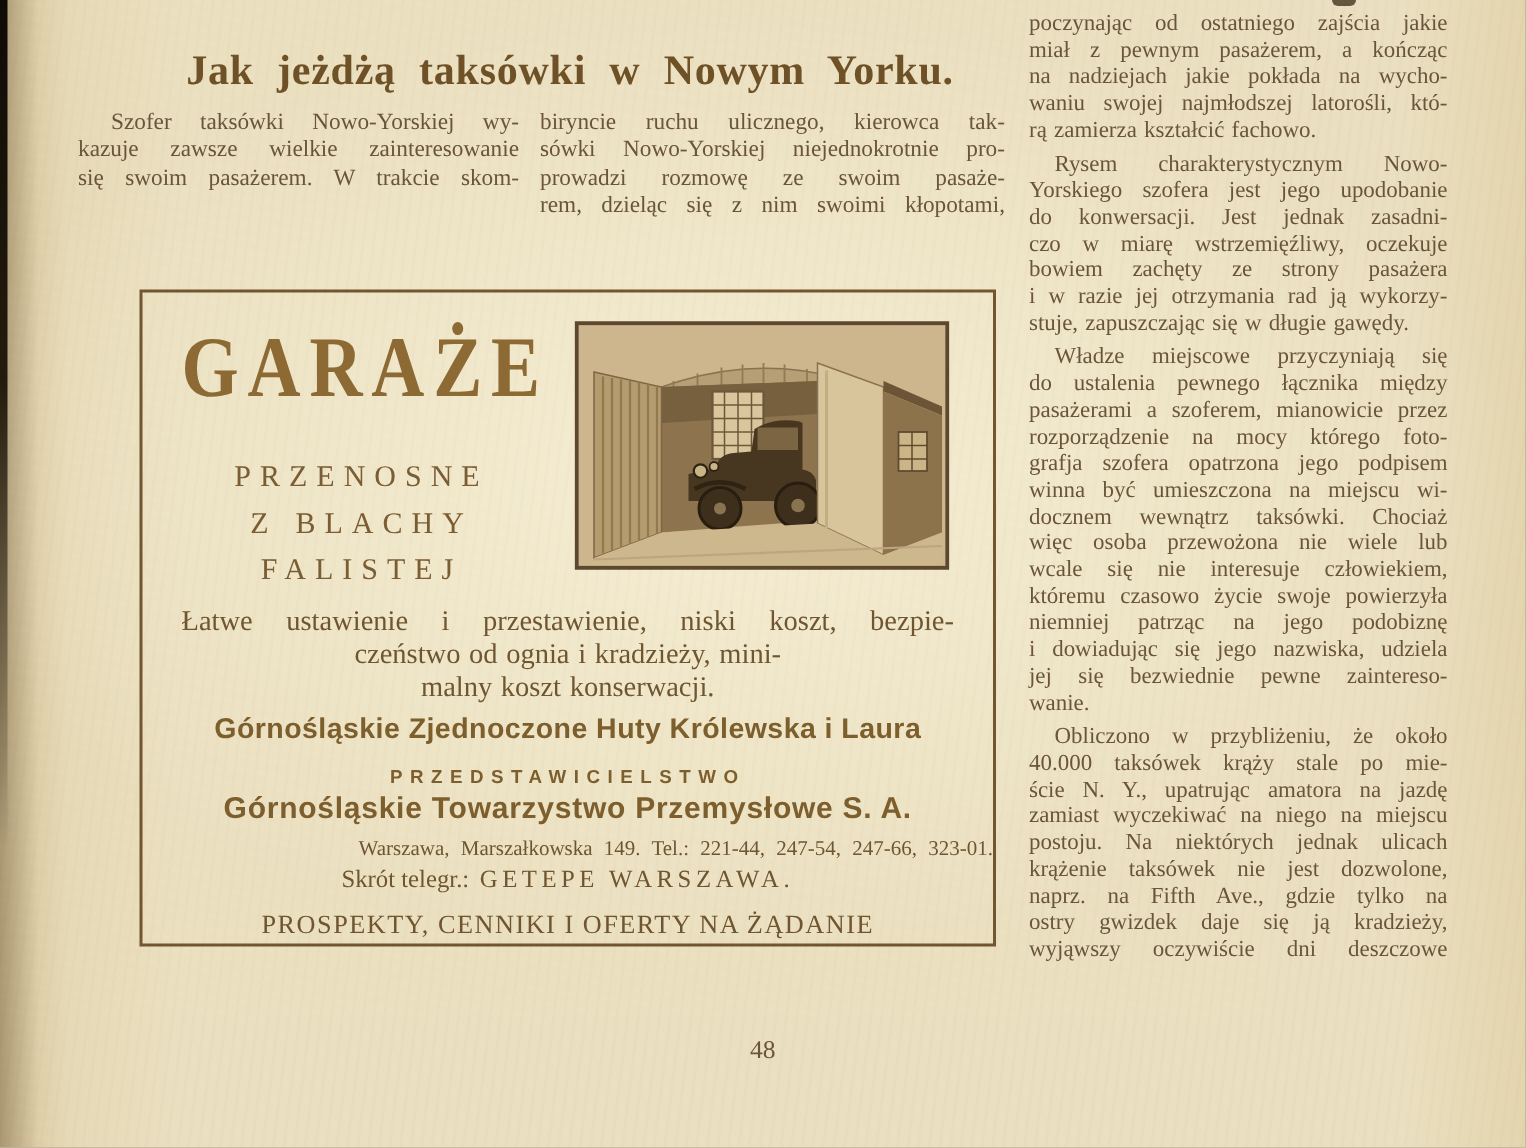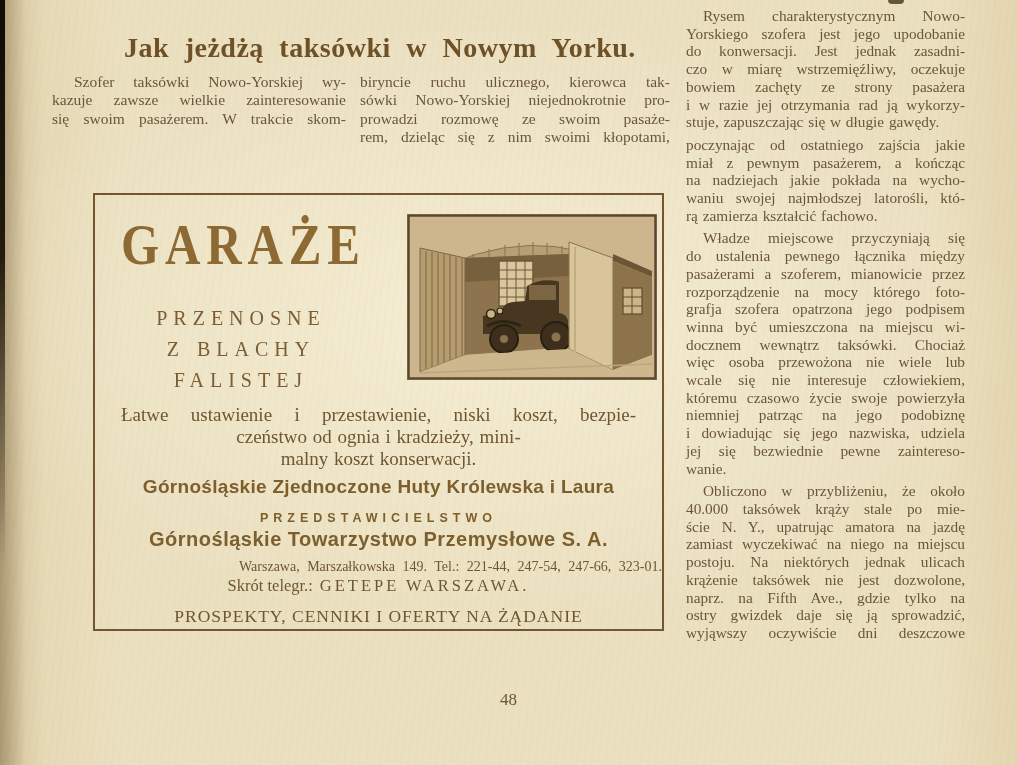--- a/index.html
+++ b/index.html
@@ -50,21 +50,21 @@
   .col-a { width:294px; }
   .col-b { width:310px; }
   .col-a .tline:first-child { text-indent:22px; }
 
   
   .ad-box {
     position:absolute; left:93px; top:193px; width:571px; height:438px;
     border:2px solid #73552f; box-sizing:border-box;
   }
   .ad-top { display:flex; padding-top:16px; }
-  .brand-block { width:312px; padding-left:26px; box-sizing:border-box; }
+  .brand-block { width:288px; padding-left:26px; box-sizing:border-box; }
   .ad-brand {
     font-size:50px; font-weight:bold; letter-spacing:6px; color:#8d6a33;
     transform:scale(0.98,1.15); transform-origin:top left; white-space:nowrap;
   }
   .brand-sub { margin-top:34px; width:240px; font-size:20px; line-height:31px;
     letter-spacing:6px; color:#7b5d34; }
   .brand-sub .tline { text-align:left; text-align-last:center; }
   .garage-img { margin-top:3px; display:block; }
 
   .ad-body { margin-top:8px; padding:0 26px; font-size:19px; line-height:22px; color:#6f5630; }
@@ -215,35 +215,35 @@
     <div class="ad-address">Warszawa, Marszałkowska 149.  Tel.: 221-44, 247-54, 247-66, 323-01.</div>
     <div class="ad-telegraph">
       <span>Skrót telegr.:</span><span class="tg-value">GETEPE WARSZAWA.</span>
     </div>
     <div class="ad-footer">PROSPEKTY, CENNIKI I OFERTY NA ŻĄDANIE</div>
   </div>
 
   <div class="page-number">48</div>
 
   <div class="right-col">
+      <div class="para">
+        <div class="tline">poczynając od ostatniego zajścia jakie</div>
+        <div class="tline">miał z pewnym pasażerem, a kończąc</div>
+        <div class="tline">na nadziejach jakie pokłada na wycho-</div>
+        <div class="tline">waniu swojej najmłodszej latorośli, któ-</div>
+        <div class="tline tline-last">rą zamierza kształcić fachowo.</div>
+      </div>
       <div class="para indent">
         <div class="tline">Rysem charakterystycznym Nowo-</div>
         <div class="tline">Yorskiego szofera jest jego upodobanie</div>
         <div class="tline">do konwersacji. Jest jednak zasadni-</div>
         <div class="tline">czo w miarę wstrzemięźliwy, oczekuje</div>
         <div class="tline">bowiem zachęty ze strony pasażera</div>
         <div class="tline">i w razie jej otrzymania rad ją wykorzy-</div>
         <div class="tline tline-last">stuje, zapuszczając się w długie gawędy.</div>
-      </div>
-      <div class="para">
-        <div class="tline">poczynając od ostatniego zajścia jakie</div>
-        <div class="tline">miał z pewnym pasażerem, a kończąc</div>
-        <div class="tline">na nadziejach jakie pokłada na wycho-</div>
-        <div class="tline">waniu swojej najmłodszej latorośli, któ-</div>
-        <div class="tline tline-last">rą zamierza kształcić fachowo.</div>
       </div>
       <div class="para indent">
         <div class="tline">Władze miejscowe przyczyniają się</div>
         <div class="tline">do ustalenia pewnego łącznika między</div>
         <div class="tline">pasażerami a szoferem, mianowicie przez</div>
         <div class="tline">rozporządzenie na mocy którego foto-</div>
         <div class="tline">grafja szofera opatrzona jego podpisem</div>
         <div class="tline">winna być umieszczona na miejscu wi-</div>
         <div class="tline">docznem wewnątrz taksówki. Chociaż</div>
         <div class="tline">więc osoba przewożona nie wiele lub</div>
@@ -255,17 +255,17 @@
         <div class="tline tline-last">wanie.</div>
       </div>
       <div class="para indent jlast">
         <div class="tline">Obliczono w przybliżeniu, że około</div>
         <div class="tline">40.000 taksówek krąży stale po mie-</div>
         <div class="tline">ście N. Y., upatrując amatora na jazdę</div>
         <div class="tline">zamiast wyczekiwać na niego na miejscu</div>
         <div class="tline">postoju. Na niektórych jednak ulicach</div>
         <div class="tline">krążenie taksówek nie jest dozwolone,</div>
         <div class="tline">naprz. na Fifth Ave., gdzie tylko na</div>
-        <div class="tline">ostry gwizdek daje się ją sprowadzić,</div>
+        <div class="tline">ostry gwizdek daje się ją kradzieży,</div>
         <div class="tline tline-last">wyjąwszy oczywiście dni deszczowe</div>
       </div>
     </div>
 </div>
 
 </body></html>

